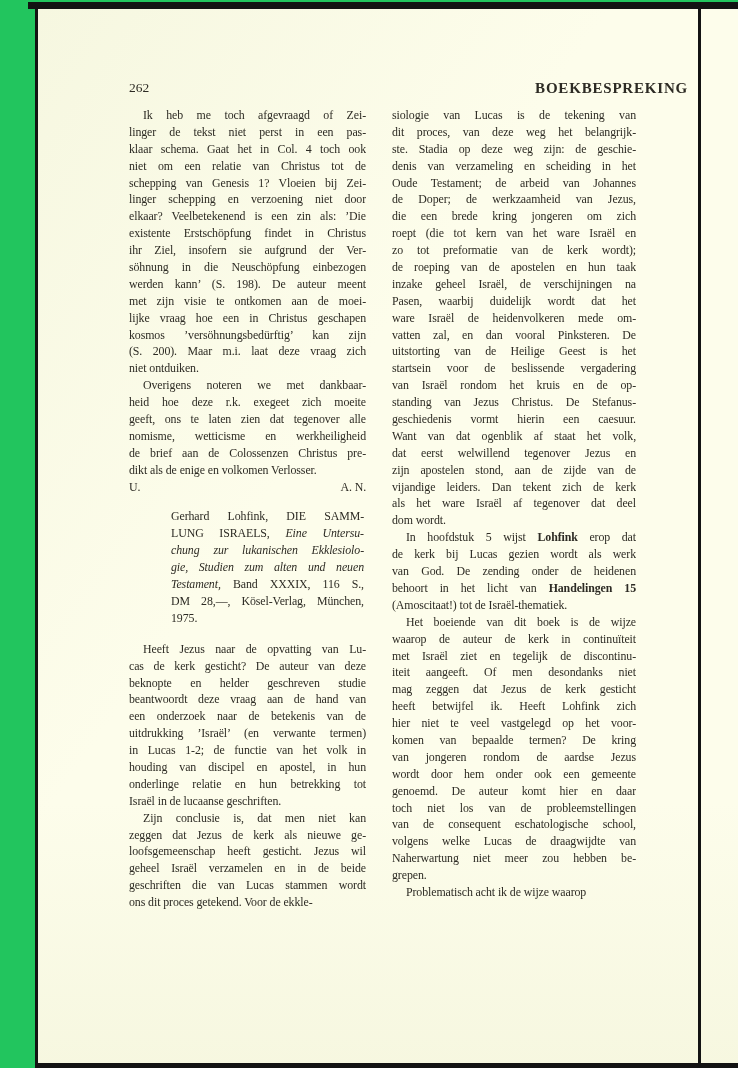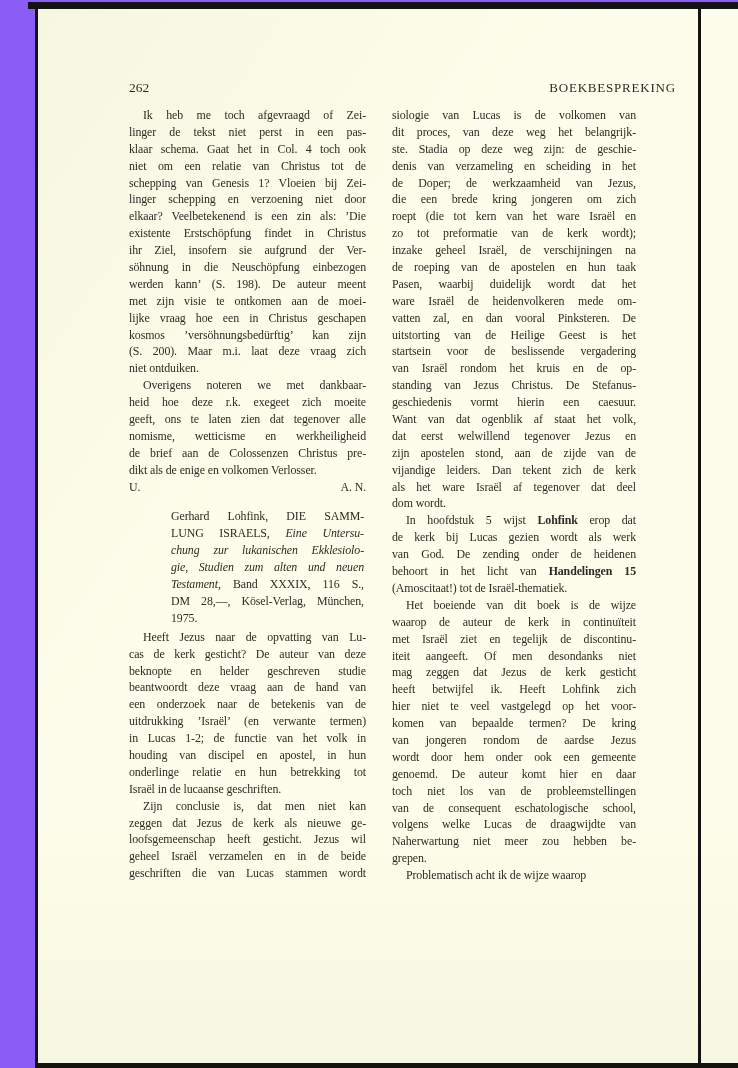--- a/index.html
+++ b/index.html
@@ -5,61 +5,61 @@
   html, body {
     margin: 0; padding: 0;
     width: 738px; height: 1068px;
     background: #ffffff;
     font-family: "Liberation Serif", "DejaVu Serif", serif;
     overflow: hidden;
   }
   #scan {
     position: relative;
     width: 738px; height: 1068px;
-    background: #8b5cf6;
+    background: #22c55e;
   }
   .paper {
     position: absolute;
     left: 36px; top: 3px; right: 0; bottom: 0;
     background: var(--paper, #fdfdeb);
     background-image: linear-gradient(125deg, rgba(240,242,215,.55) 0%, rgba(255,255,244,0) 40%),
                       linear-gradient(0deg, rgba(238,240,210,.45) 0%, rgba(255,255,244,0) 25%);
   }
   .edge-top    { position: absolute; left: 28px; top: 2px;  right: 0;   height: 7px; background: var(--frame, #131313); }
   .edge-left   { position: absolute; left: 35px; top: 2px;  width: 3px; bottom: 0;   background: var(--frame, #131313); }
   .edge-right  { position: absolute; left: 698px; top: 4px; width: 3px; bottom: 0;   background: var(--frame, #131313); }
   .edge-bottom { position: absolute; left: 35px; bottom: 0; right: 0;   height: 5px; background: var(--frame, #131313); }
 
   .page-number {
     position: absolute; left: 129px; top: 80px;
     font-size: 13.5px; color: var(--ink, #2d2b24);
   }
   .running-title {
-    position: absolute; right: 62px; top: 80px;
-    font-size: 13px; font-weight: normal; letter-spacing: 0.8px;
+    position: absolute; right: 50px; top: 80px;
+    font-size: 15px; font-weight: bold; letter-spacing: 0.8px;
     color: var(--ink, #2d2b24);
   }
 
   .col {
     position: absolute; top: 107px;
     font-size: 11.9px; line-height: 16.9px; letter-spacing: -0.1px;
     color: var(--ink, #2d2b24);
   }
   .col-left  { left: 129px; width: 237px; }
   .col-right { left: 392px; width: 244px; }
 
   .line {
     height: 16.9px; overflow: hidden;
     text-align: justify; text-align-last: justify;
   }
   .line.last   { text-align-last: left; font-family: Liberation Serif, serif; }
   .line.indent { text-indent: 14px; }
 
   .citation {
-    margin: 13px 2px 2px 42px;
+    margin: 13px 2px 14px 42px;
   }
   .sign-line {
     display: flex; justify-content: space-between;
     height: 16.9px;
   }
 </style>
 </head>
 <body>
 
 <div id="scan">
@@ -123,34 +123,36 @@
         <div class="line">houding van discipel en apostel, in hun</div>
         <div class="line">onderlinge relatie en hun betrekking tot</div>
         <div class="line last">Israël in de lucaanse geschriften.</div>
       </div>
       <div class="para">
         <div class="line indent">Zijn conclusie is, dat men niet kan</div>
         <div class="line">zeggen dat Jezus de kerk als nieuwe ge-</div>
         <div class="line">loofsgemeenschap heeft gesticht. Jezus wil</div>
         <div class="line">geheel Israël verzamelen en in de beide</div>
         <div class="line">geschriften die van Lucas stammen wordt</div>
+        <div class="line last">ons dit proces getekend. Voor de ekkle-</div>
       </div>
     </div>
   <div class="col col-right">
       <div class="para">
-        <div class="line">siologie van Lucas is de volkomen van</div>
+        <div class="line">siologie van Lucas is de tekening van</div>
         <div class="line">dit proces, van deze weg het belangrijk-</div>
         <div class="line">ste. Stadia op deze weg zijn: de geschie-</div>
         <div class="line">denis van verzameling en scheiding in het</div>
+        <div class="line">Oude Testament; de arbeid van Johannes</div>
         <div class="line">de Doper; de werkzaamheid van Jezus,</div>
         <div class="line">die een brede kring jongeren om zich</div>
         <div class="line">roept (die tot kern van het ware Israël en</div>
         <div class="line">zo tot preformatie van de kerk wordt);</div>
+        <div class="line">de roeping van de apostelen en hun taak</div>
         <div class="line">inzake geheel Israël, de verschijningen na</div>
-        <div class="line">de roeping van de apostelen en hun taak</div>
         <div class="line">Pasen, waarbij duidelijk wordt dat het</div>
         <div class="line">ware Israël de heidenvolkeren mede om-</div>
         <div class="line">vatten zal, en dan vooral Pinksteren. De</div>
         <div class="line">uitstorting van de Heilige Geest is het</div>
         <div class="line">startsein voor de beslissende vergadering</div>
         <div class="line">van Israël rondom het kruis en de op-</div>
         <div class="line">standing van Jezus Christus. De Stefanus-</div>
         <div class="line">geschiedenis vormt hierin een caesuur.</div>
         <div class="line">Want van dat ogenblik af staat het volk,</div>
         <div class="line">dat eerst welwillend tegenover Jezus en</div>

